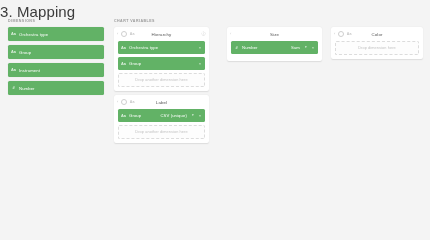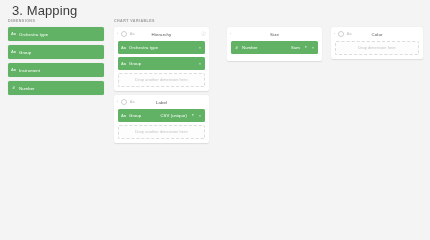--- a/index.html
+++ b/index.html
@@ -5,22 +5,22 @@
   html,body{margin:0;padding:0;}
   body{
     width:430px;height:149px;overflow:hidden;
     background:#f4f4f4;
     font-family:"Liberation Sans", sans-serif;
     -webkit-font-smoothing:antialiased;
   }
   .page{position:relative;width:430px;height:149px;background:#f4f4f4;}
 
   .title{
-    position:absolute;left:12px;top:3px;
-    font-size:13px;color:#3c3c3c;font-weight:400;letter-spacing:.1px;
+    position:absolute;left:0;top:3px;
+    font-size:15px;color:#3c3c3c;font-weight:400;letter-spacing:.1px;
   }
 
   .col-label{
     position:absolute;
     font-size:3.6px;color:#9a9a9a;letter-spacing:.45px;font-weight:700;
     text-transform:uppercase;
   }
   #dimensions-label{left:8px;top:19px;}
   #chartvars-label{left:114px;top:19px;}
 

